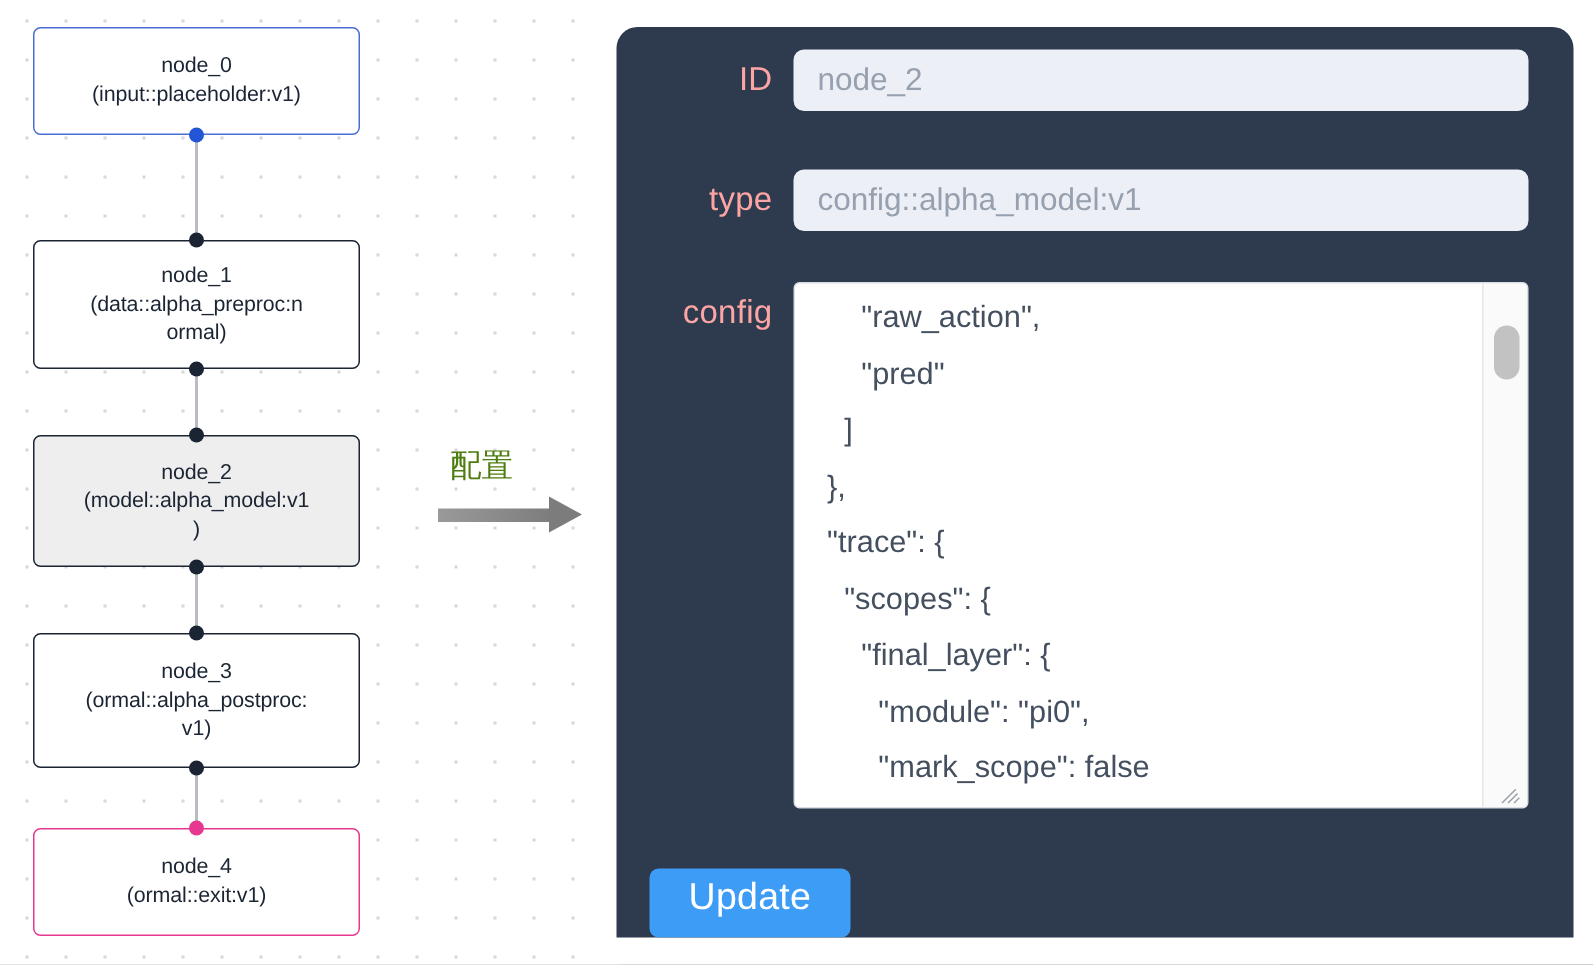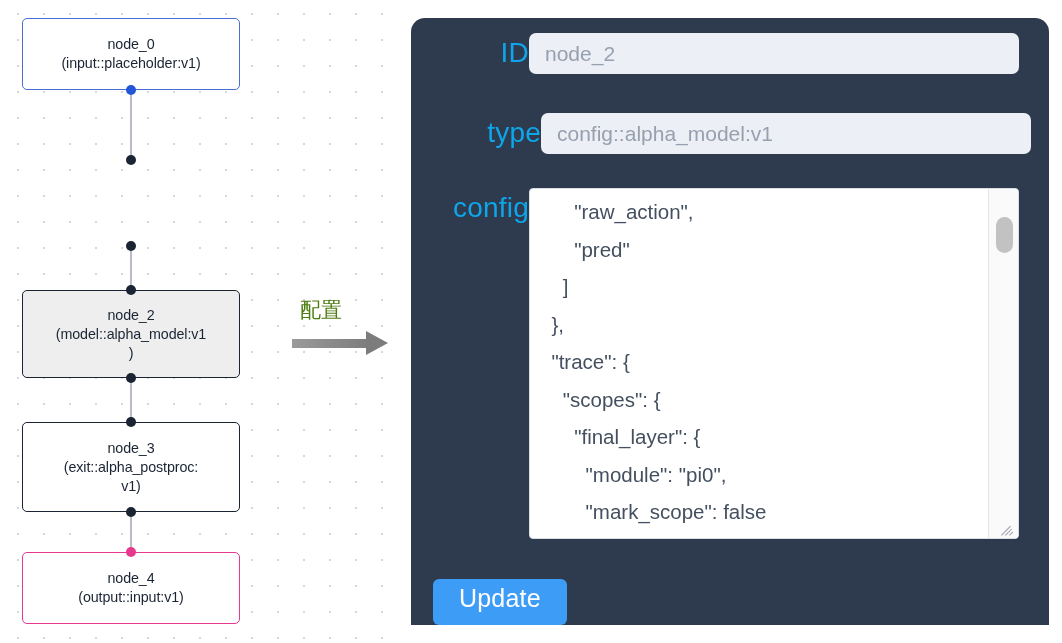--- a/index.html
+++ b/index.html
@@ -118,43 +118,44 @@
     border-radius: 14px 14px 0 0;
     overflow: hidden;
   }
 
   .field-row {
     position: absolute;
     display: flex;
     align-items: flex-start;
   }
   .field-label {
-    color: #0ea5e9;
-    font-size: 28px;
+    color: #fca5a5;
+    font-size: 22px;
     text-align: right;
     width: 118px;
+    padding-right: 14px;
     line-height: 40px;
     letter-spacing: 0.2px;
   }
   .field-input {
     background: #eceff6;
     border: none;
     border-radius: 7px;
     color: #97a0ae;
     font-size: 21px;
     font-family: "Liberation Sans", sans-serif;
     padding: 0 16px;
     height: 41px;
     line-height: 41px;
     white-space: nowrap;
     overflow: hidden;
   }
 
   #row-id    { left: 0; top: 15px; }
-  #row-type  { left: 12px; top: 95px; }
+  #row-type  { left: 0; top: 95px; }
   #row-config{ left: 0; top: 170px; }
 
   #input-id   { width: 490px; }
   #input-type { width: 490px; }
 
   
   #config-textarea-wrap {
     position: relative;
     width: 490px;
     height: 351px;
@@ -232,42 +233,47 @@
     <div class="edge-line" style="top:246px;height:44px;"></div>
     <div class="edge-line" style="top:378px;height:44px;"></div>
     <div class="edge-line" style="top:512px;height:40px;"></div>
 
     <div class="node node-input" style="top:18px;height:72px;">
       <span style="white-space:pre-line;">node_0
 (input::placeholder:v1)</span>
     </div>
     <div class="handle handle-blue" style="top:85px;"></div>
 
+    <div class="node" style="top:160px;height:86px;">
+      <span style="white-space:pre-line;">node_1
+(data::alpha_preproc:n
+ormal)</span>
+    </div>
     <div class="handle" style="top:155px;"></div>
     <div class="handle" style="top:241px;"></div>
 
     <div class="node node-selected" style="top:290px;height:88px;">
       <span style="white-space:pre-line;">node_2
 (model::alpha_model:v1
 )</span>
     </div>
     <div class="handle" style="top:285px;"></div>
     <div class="handle" style="top:373px;"></div>
 
     <div class="node" style="top:422px;height:90px;">
       <span style="white-space:pre-line;">node_3
-(exit::alpha_postproc:
+(ormal::alpha_postproc:
 v1)</span>
     </div>
     <div class="handle" style="top:417px;"></div>
     <div class="handle" style="top:507px;"></div>
 
     <div class="node node-output" style="top:552px;height:72px;">
       <span style="white-space:pre-line;">node_4
-(output::input:v1)</span>
+(ormal::exit:v1)</span>
     </div>
     <div class="handle handle-pink" style="top:547px;"></div>
   </div>
 
   <div id="graph-canvas-right"></div>
 
   <div id="arrow-group">
     <div id="arrow-label">配置</div>
     <div id="arrow-shaft"></div>
     <div id="arrow-head"></div>

